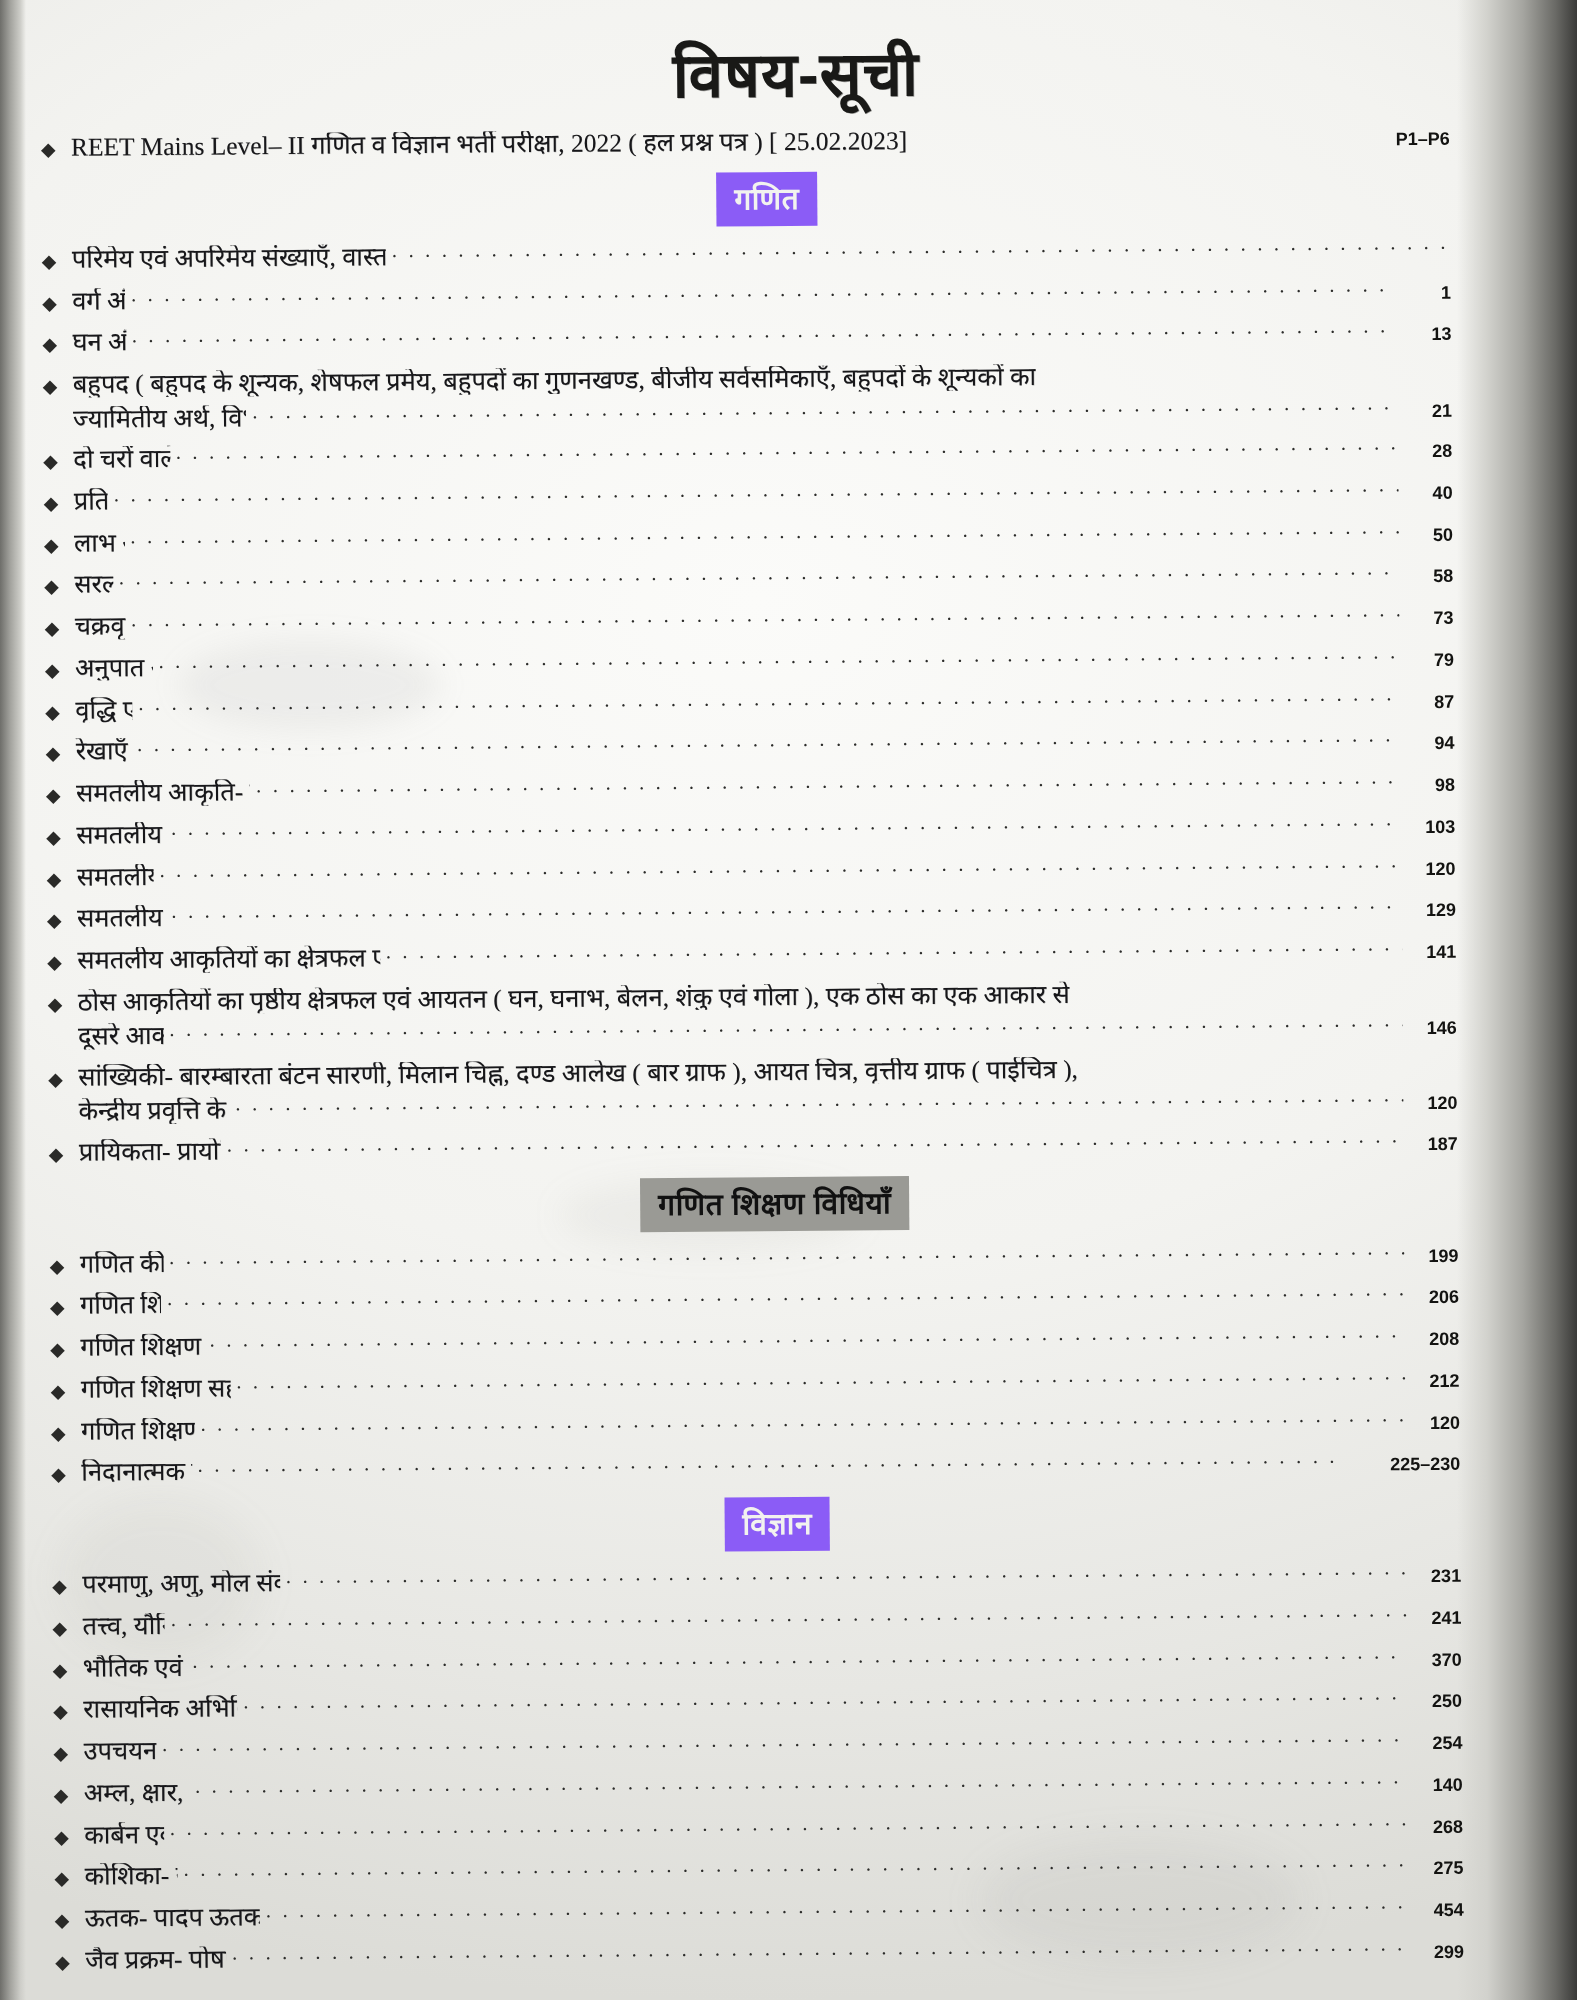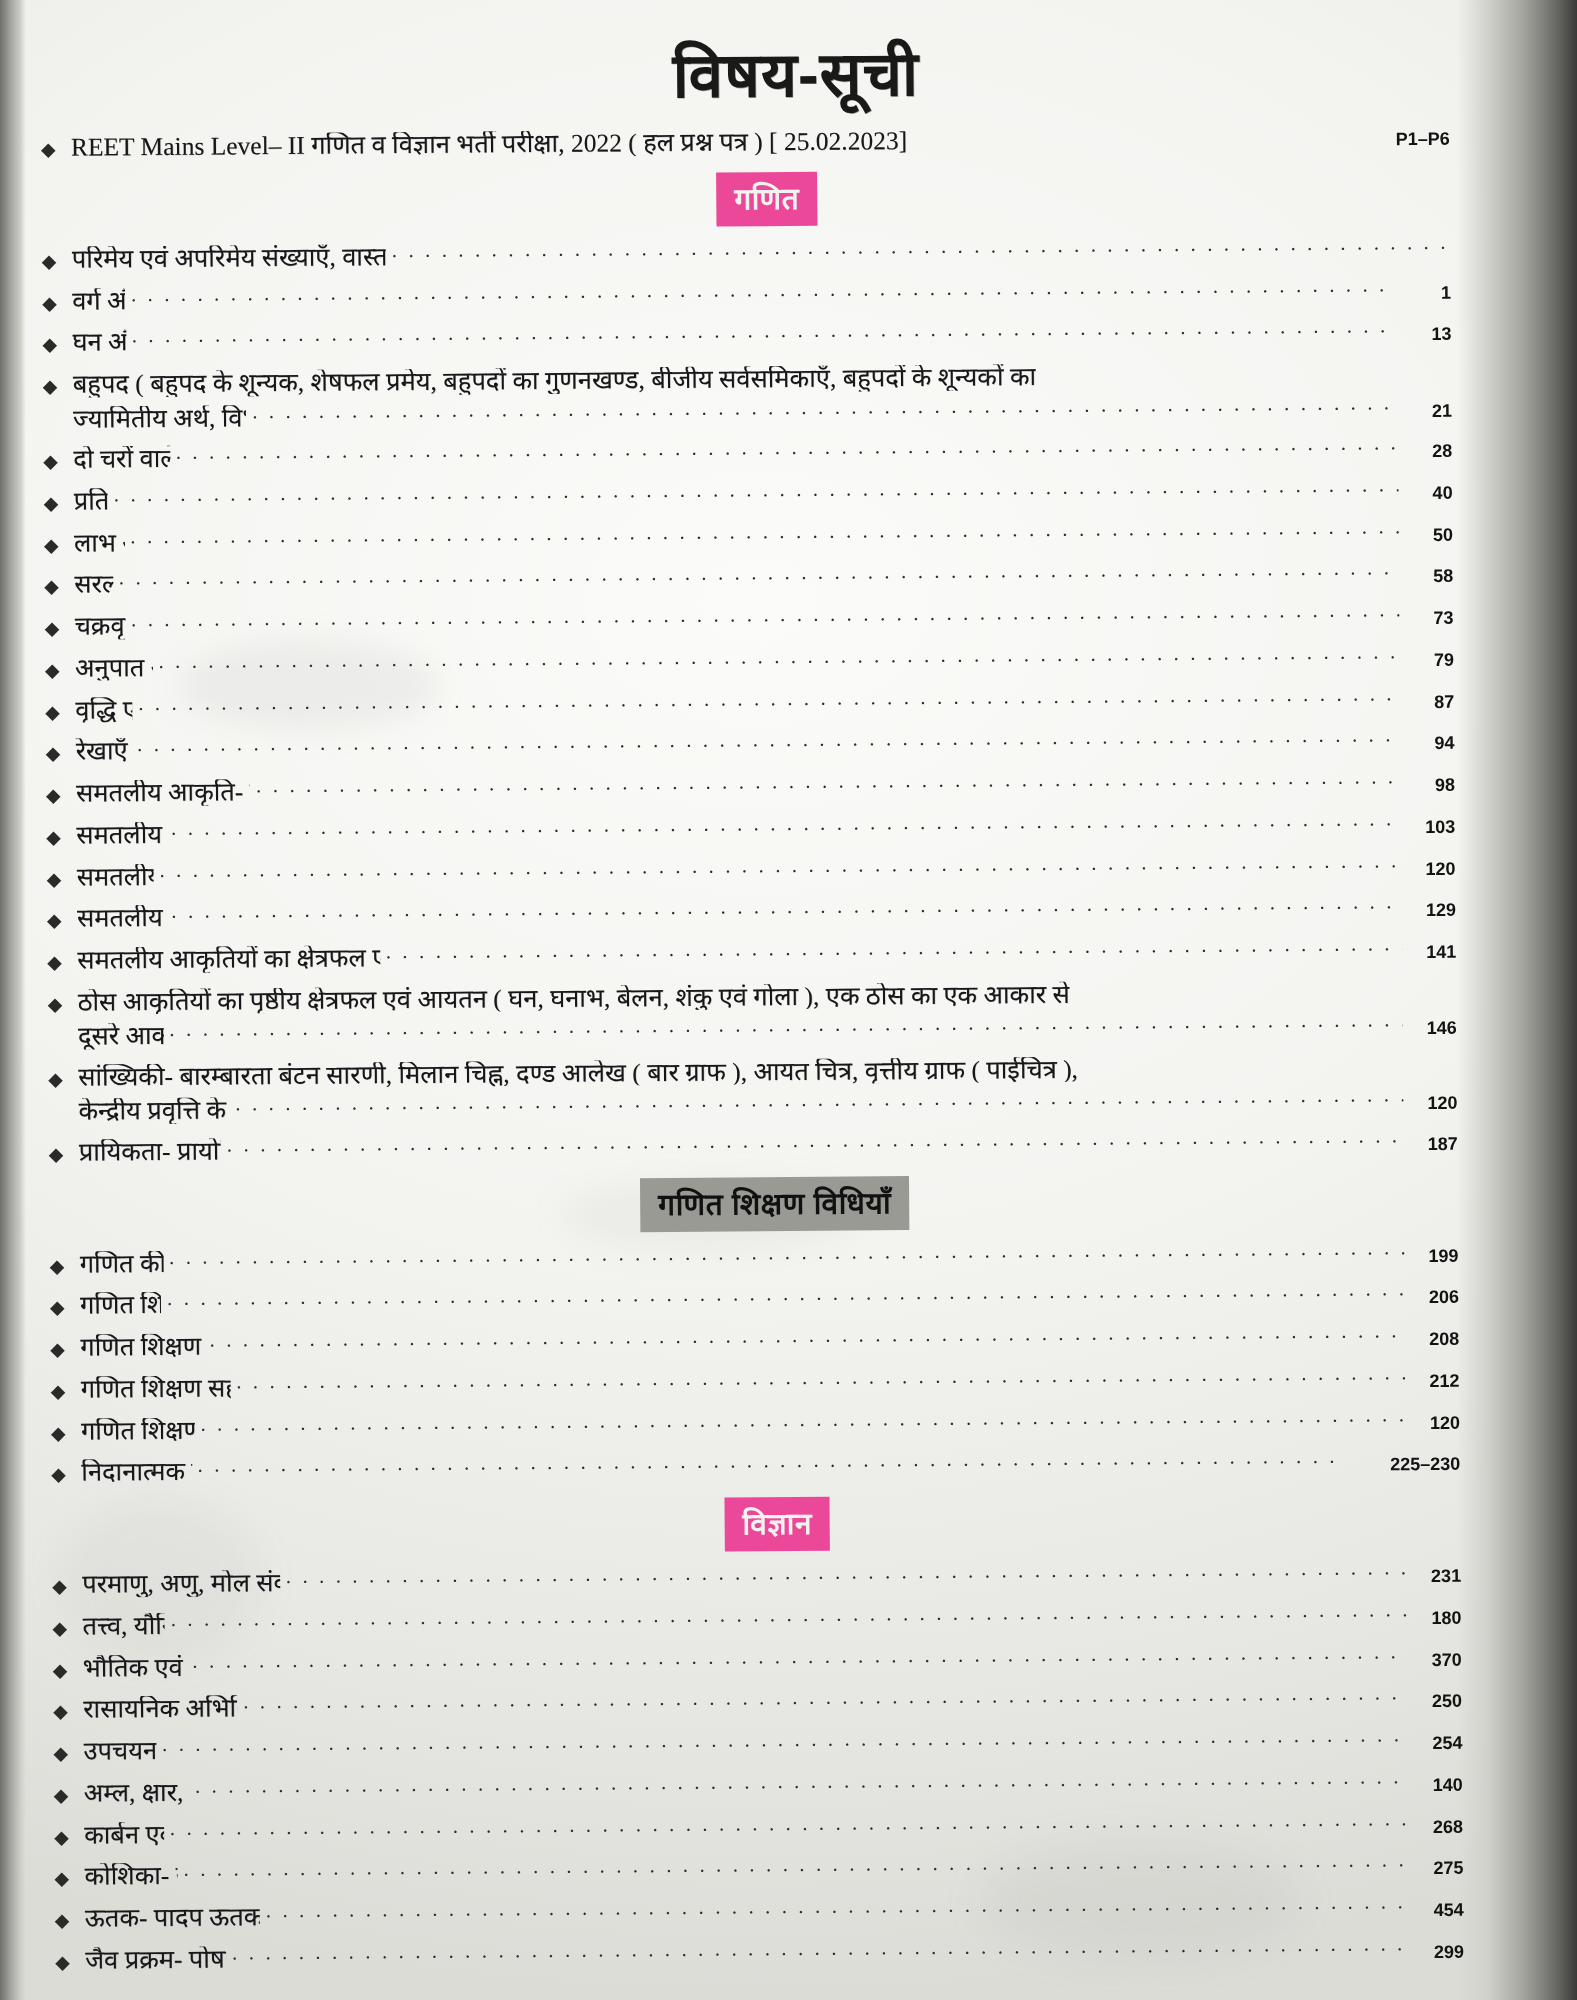--- a/index.html
+++ b/index.html
@@ -110,21 +110,21 @@
   }
   .sec-head .box{
     display:inline-block;
     font-family:"Liberation Sans","DejaVu Sans",sans-serif;
     font-weight:bold;
     font-size:30px;
     padding:5px 18px 8px 18px;
     letter-spacing:0.5px;
   }
   .sec-head.dark .box{
-    background:#ec4899;
+    background:#8b5cf6;
     color:#f2f2ef;
   }
   .sec-head.gray .box{
     background:#9a9a95;
     color:#111;
   }
   .sec-head.mathbox{margin-left:60px;}
   .sec-head.methodsbox{margin-left:60px;}
   .sec-head.scibox{margin-left:60px;}
 </style>
@@ -452,21 +452,21 @@
               <span class="pg">231</span>
             </span>
           </span>
         </div>
         <div class="entry">
           <span class="bullet">◆</span>
           <span class="body">
             <span class="line">
               <span class="txt">तत्त्व, यौगिक और मिश्रण</span>
               <span class="leader">· · · · · · · · · · · · · · · · · · · · · · · · · · · · · · · · · · · · · · · · · · · · · · · · · · · · · · · · · · · · · · · · · · · · · · · · · · · · · · · · · · · · · · · · · · · · · · · · · · · · · · · · · · · · · · · · · · · · · · · · · · · · · · · · · · · · · · · · · · · · · · · · · · · · · · · · · · · · · · · · · · · · · · · · · · · · · · · · · · · · · · · · · · · · · · · · · · · · · · · </span>
-              <span class="pg">180</span>
+              <span class="pg">241</span>
             </span>
           </span>
         </div>
         <div class="entry">
           <span class="bullet">◆</span>
           <span class="body">
             <span class="line">
               <span class="txt">भौतिक एवं रासायनिक परिवर्तन</span>
               <span class="leader">· · · · · · · · · · · · · · · · · · · · · · · · · · · · · · · · · · · · · · · · · · · · · · · · · · · · · · · · · · · · · · · · · · · · · · · · · · · · · · · · · · · · · · · · · · · · · · · · · · · · · · · · · · · · · · · · · · · · · · · · · · · · · · · · · · · · · · · · · · · · · · · · · · · · · · · · · · · · · · · · · · · · · · · · · · · · · · · · · · · · · · · · · · · · · · · · · · · · · · · </span>
               <span class="pg">370</span>

